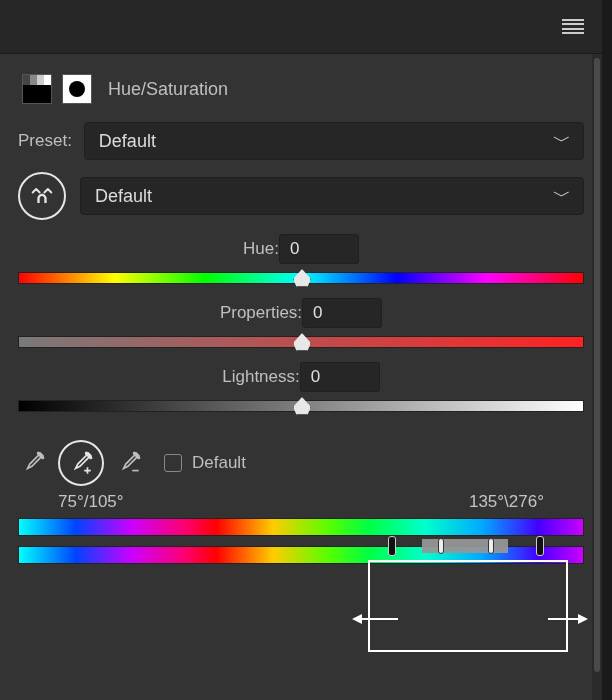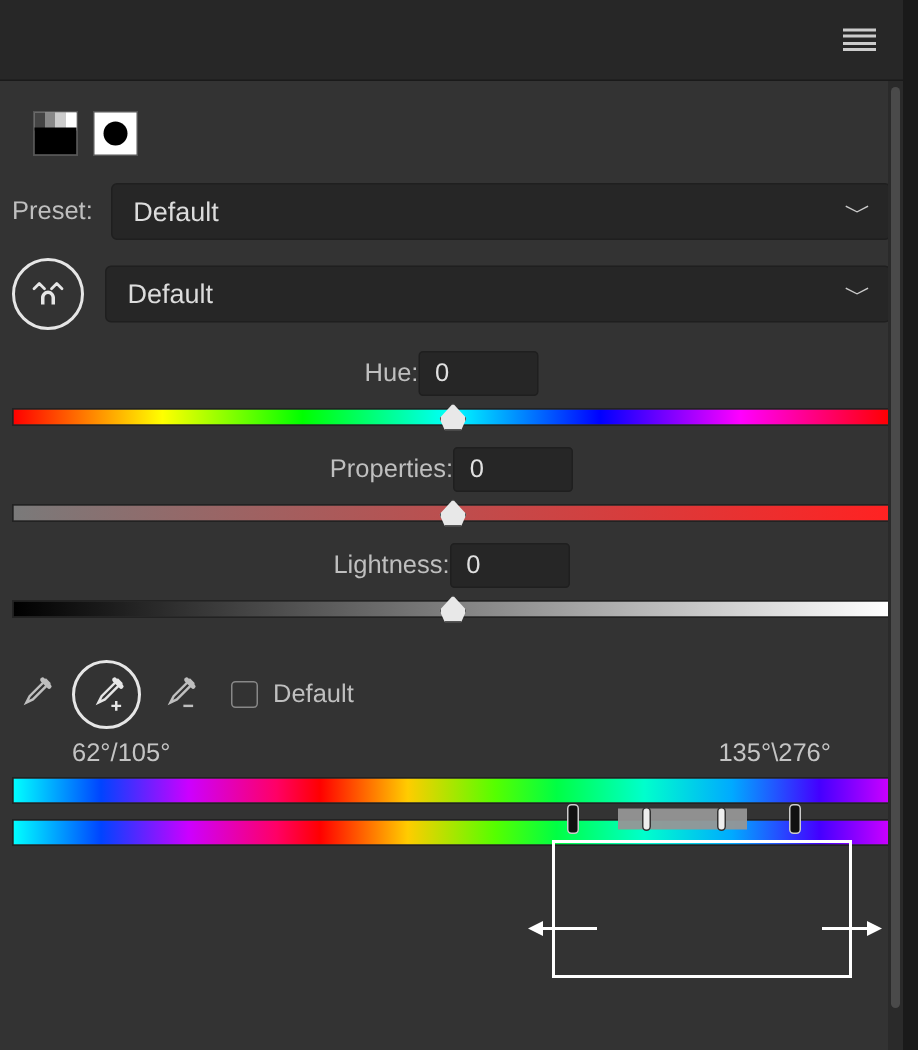--- a/index.html
+++ b/index.html
@@ -87,21 +87,21 @@
     width: 16px; height:16px;
     border-radius:50%;
     background:#000;
   }
   .adjustment-title {
     color: #bfbfbf;
     font-size: 18px;
     margin-left: 6px;
   }
   .content {
-    padding: 0 8px;
+    padding: 0 18px;
   }
   .row {
     display: flex;
     align-items: center;
     margin-bottom: 12px;
     gap: 12px;
   }
   .label {
     color: #bfbfbf;
     font-size: 17px;
@@ -279,20 +279,21 @@
       <span></span>
         <span></span>
         <span></span>
         <span></span>
     </div>
   </div>
 
   <div class="adjustment-header">
     <div class="adj-icon"></div>
     <div class="mask-icon"></div>
+    <div class="adjustment-title">Hue/Saturation</div>
   </div>
 
   <div class="content">
     <div class="row">
       <span class="label">Preset:</span>
       <div class="select">
         <span>Default</span>
         <span class="chevron">﹀</span>
       </div>
     </div>
@@ -360,21 +361,21 @@
             <path d="M19 3 L21 5 L11 15 L7 17 L9 13 Z" fill="none" stroke="#bfbfbf" stroke-width="1.5"></path>
             <path d="M17 3 L21 7" stroke="#bfbfbf" stroke-width="3" stroke-linecap="round"></path>
             <path d="M15 19 h6" stroke="#bfbfbf" stroke-width="1.5"></path>
           </svg>
       </div>
       <div class="checkbox"></div>
       <span class="label">Default</span>
     </div>
 
     <div class="range-labels">
-      <span>62°/105°</span>
+      <span>75°/105°</span>
       <span>135°\276°</span>
     </div>
 
     <div class="color-bars">
       <div class="color-bar spectrum1"></div>
       <div class="color-bar spectrum2"></div>
       <div class="range-marker" style="left:404px; width:86px;"></div>
       <div class="range-edge" style="left:370px;"></div>
       <div class="range-edge" style="left:518px;"></div>
       <div class="range-edge" style="left:420px; width:6px; height:16px; top:20px; background:#eee; border-color:#333;"></div>

